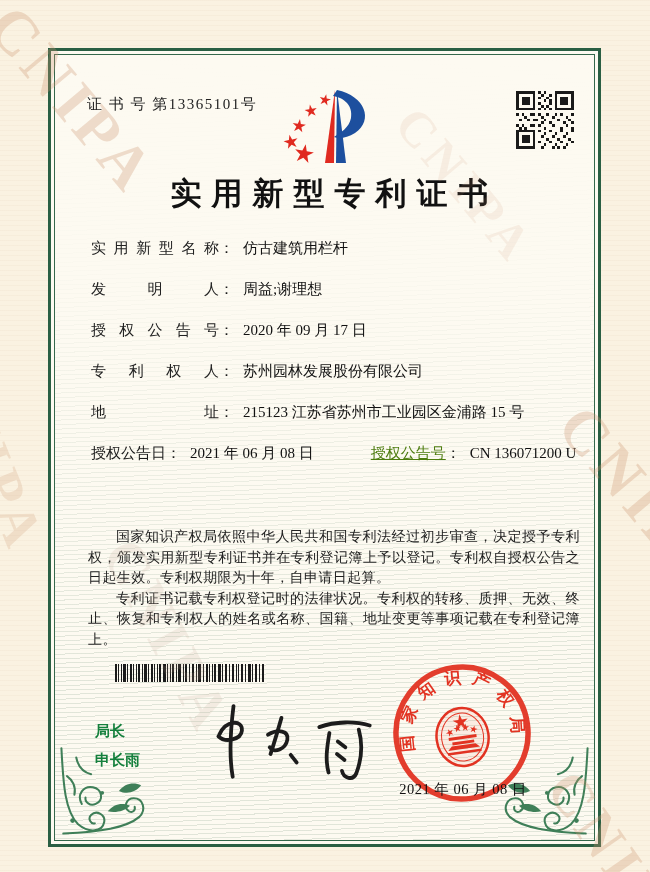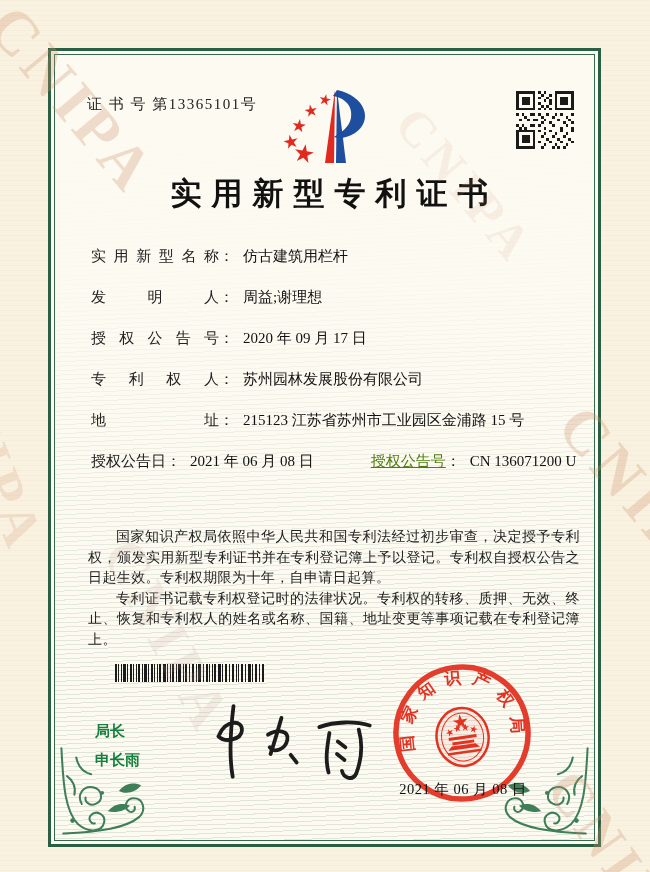--- a/index.html
+++ b/index.html
@@ -42,21 +42,21 @@
   .content { position:absolute; inset:0; z-index:3; color:#1a1a1a;border-radius:18px; }
   
   .cert-no { position:absolute; left:36px; top:44px; font-size:15px; letter-spacing:1.5px; color:#222; }
   .logo { position:absolute; left:228px; top:36px; }
   .qr { position:absolute; left:465px; top:40px; }
   .title {
     position:absolute; left:0; right:0; top:122px; text-align:center;
     font-size:31px; font-weight:bold; letter-spacing:10px; padding-left:20px; color:#111;
   }
   
-  .fields { position:absolute; left:40px; right:26px; top:196px; font-size:15px; }
+  .fields { position:absolute; left:40px; right:26px; top:188px; font-size:15px; }
   .frow { margin-bottom:21px; height:20px; white-space:nowrap; }
   .flabel {
     display:inline-block; width:128px; text-align:justify; text-align-last:justify;
     vertical-align:bottom; color:#222;
   }
   .fcolon { display:inline-block; }
   .fvalue { margin-left:9px; color:#111; }
   .frow.twocol .flabel2 { margin-left:57px; color:#4d7c0f;text-decoration:underline; }
   
   .paras { position:absolute; left:37px; width:492px; top:476px; font-size:14px; line-height:20.5px;

